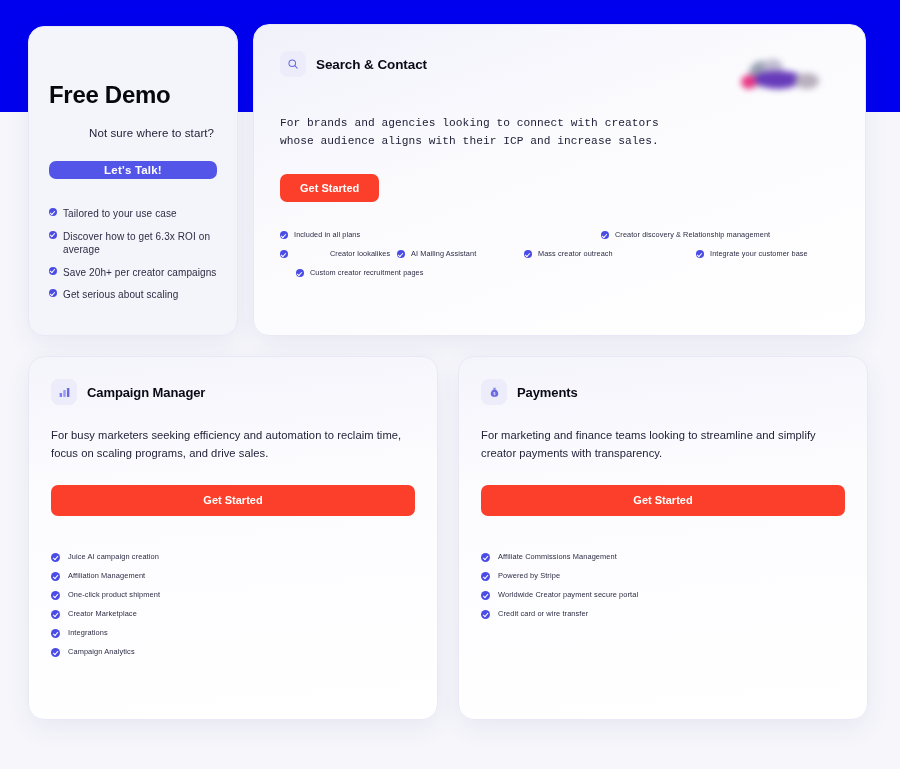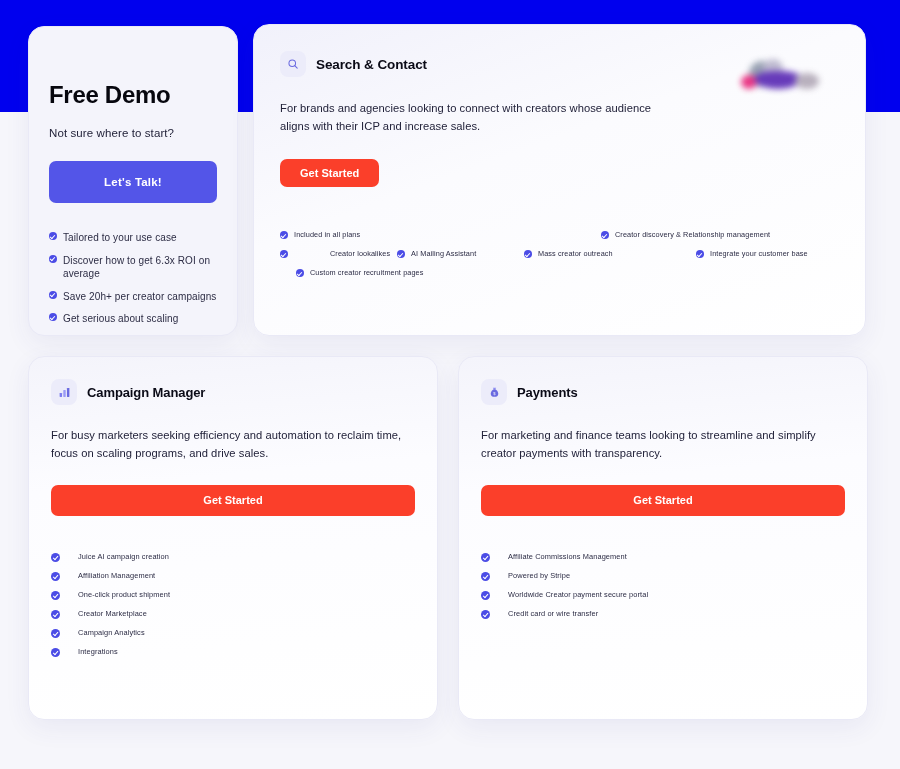--- a/index.html
+++ b/index.html
@@ -77,26 +77,27 @@
     letter-spacing: -0.3px;
     line-height: 1;
   }
   .demo-body {
     padding: 14px 20px 0 20px;
   }
   .demo-sub {
     font-size: 11.5px;
     color: #23233a;
     letter-spacing: 0.1px;
+    margin-left: 40px;
   }
   .btn-talk {
     margin-top: 22px;
     display: block;
     width: 100%;
-    height: 42px;
+    height: 18px;
     background: #5355e8;
     color: #ffffff;
     border: none;
     border-radius: 7px;
     font-size: 11.5px;
     font-weight: 600;
     font-family: "Liberation Sans", sans-serif;
     cursor: pointer;
     letter-spacing: 0.2px;
   }
@@ -162,26 +163,27 @@
     flex: 0 0 auto;
   }
   .icon-chip svg { display: block; }
   .sc-title {
     font-size: 13.5px;
     font-weight: 700;
     color: #0a0a16;
     letter-spacing: -0.1px;
   }
   .sc-desc {
-    margin-top: 22px;
+    margin-top: 37px;
     font-size: 11.2px;
     line-height: 1.62;
     color: #22223a;
     max-width: 400px;
     letter-spacing: 0.05px;
+    font-family: Liberation Mono, monospace;
   }
   .btn-start-sm {
     margin-top: 24px;
     display: inline-block;
     height: 28px;
     padding: 0 20px;
     background: #fb3f2a;
     color: #fff;
     border: none;
     border-radius: 7px;
@@ -270,21 +272,21 @@
     font-family: "Liberation Sans", sans-serif;
     cursor: pointer;
   }
   .b-list {
     margin-top: 36px;
     list-style: none;
   }
   .b-list li {
     display: flex;
     align-items: flex-start;
-    gap: 18px;
+    gap: 8px;
     margin-bottom: 9px;
   }
   .b-list .txt {
     font-size: 7.4px;
     color: #2b2b44;
     line-height: 1.3;
     letter-spacing: 0.1px;
   }
 </style>
 </head>
@@ -405,25 +407,25 @@
       <li>
         <span class="chk lg"></span>
         <span class="txt">One-click product shipment</span>
       </li>
       <li>
         <span class="chk lg"></span>
         <span class="txt">Creator Marketplace</span>
       </li>
       <li>
         <span class="chk lg"></span>
+        <span class="txt">Integrations</span>
+      </li>
+      <li>
+        <span class="chk lg"></span>
         <span class="txt">Campaign Analytics</span>
-      </li>
-      <li>
-        <span class="chk lg"></span>
-        <span class="txt">Integrations</span>
       </li>
     </ul>
   </div>
 
   <div class="card card-pay">
     <div class="b-headrow">
       <span class="icon-chip">
         <svg width="13" height="13" viewBox="0 0 16 16">
           <path d="M6 2.2h4l-1 1.9H7L6 2.2z" fill="#8c8cf2"></path>
           <path d="M8 4.1c2.6 0 4.6 3.1 4.6 5.6 0 2.3-2 3.6-4.6 3.6S3.4 12 3.4 9.7C3.4 7.2 5.4 4.1 8 4.1z" fill="#6a6ae0"></path>

